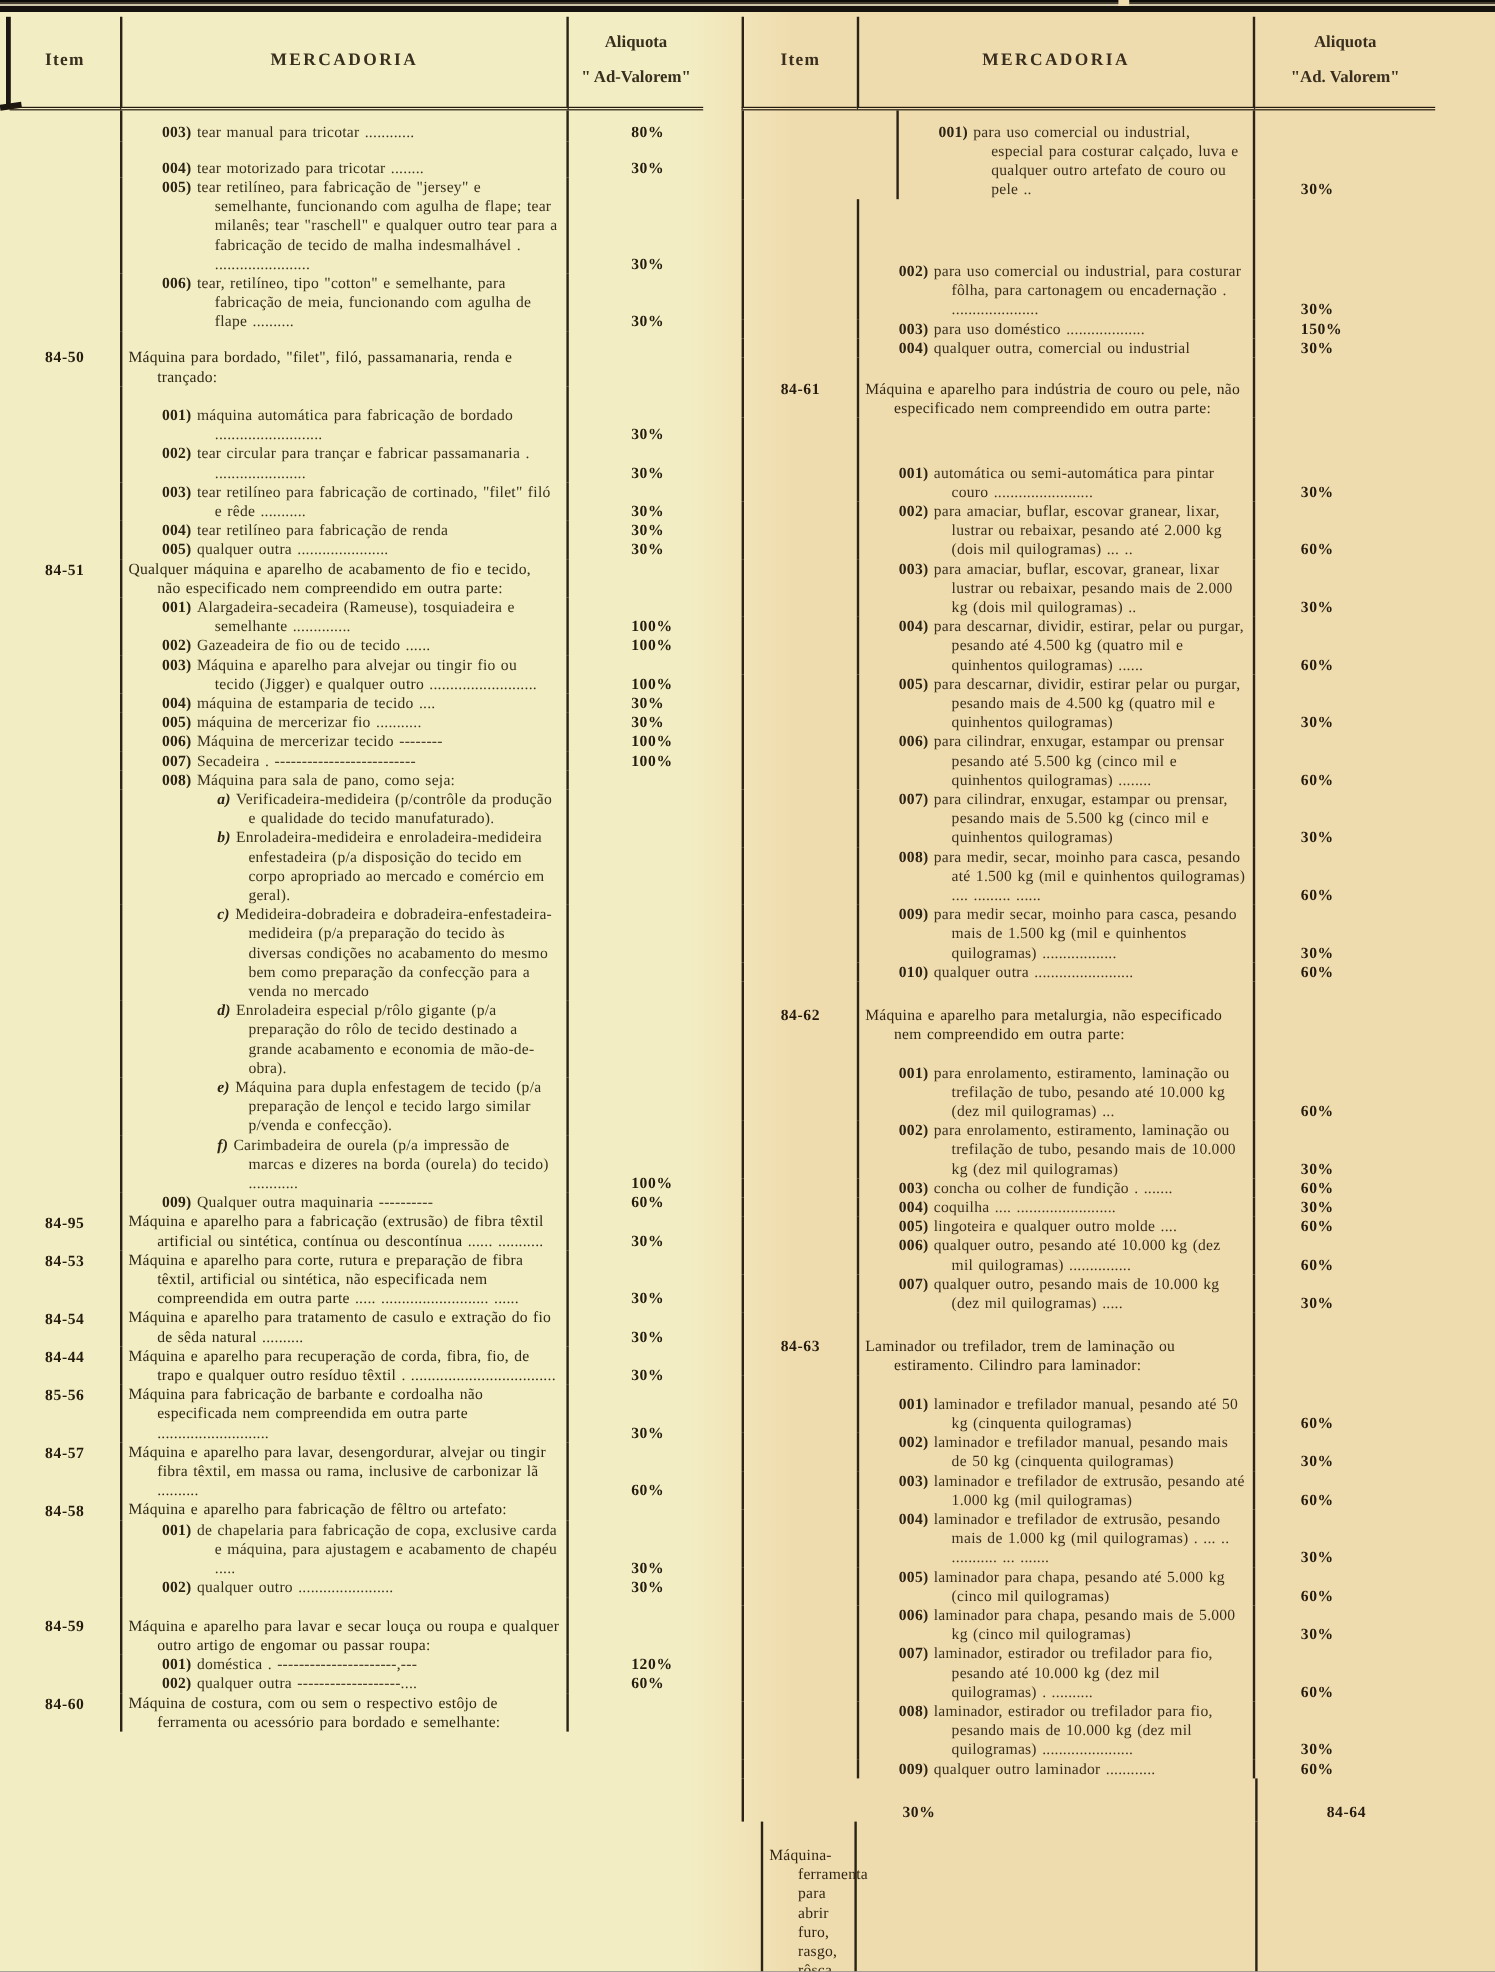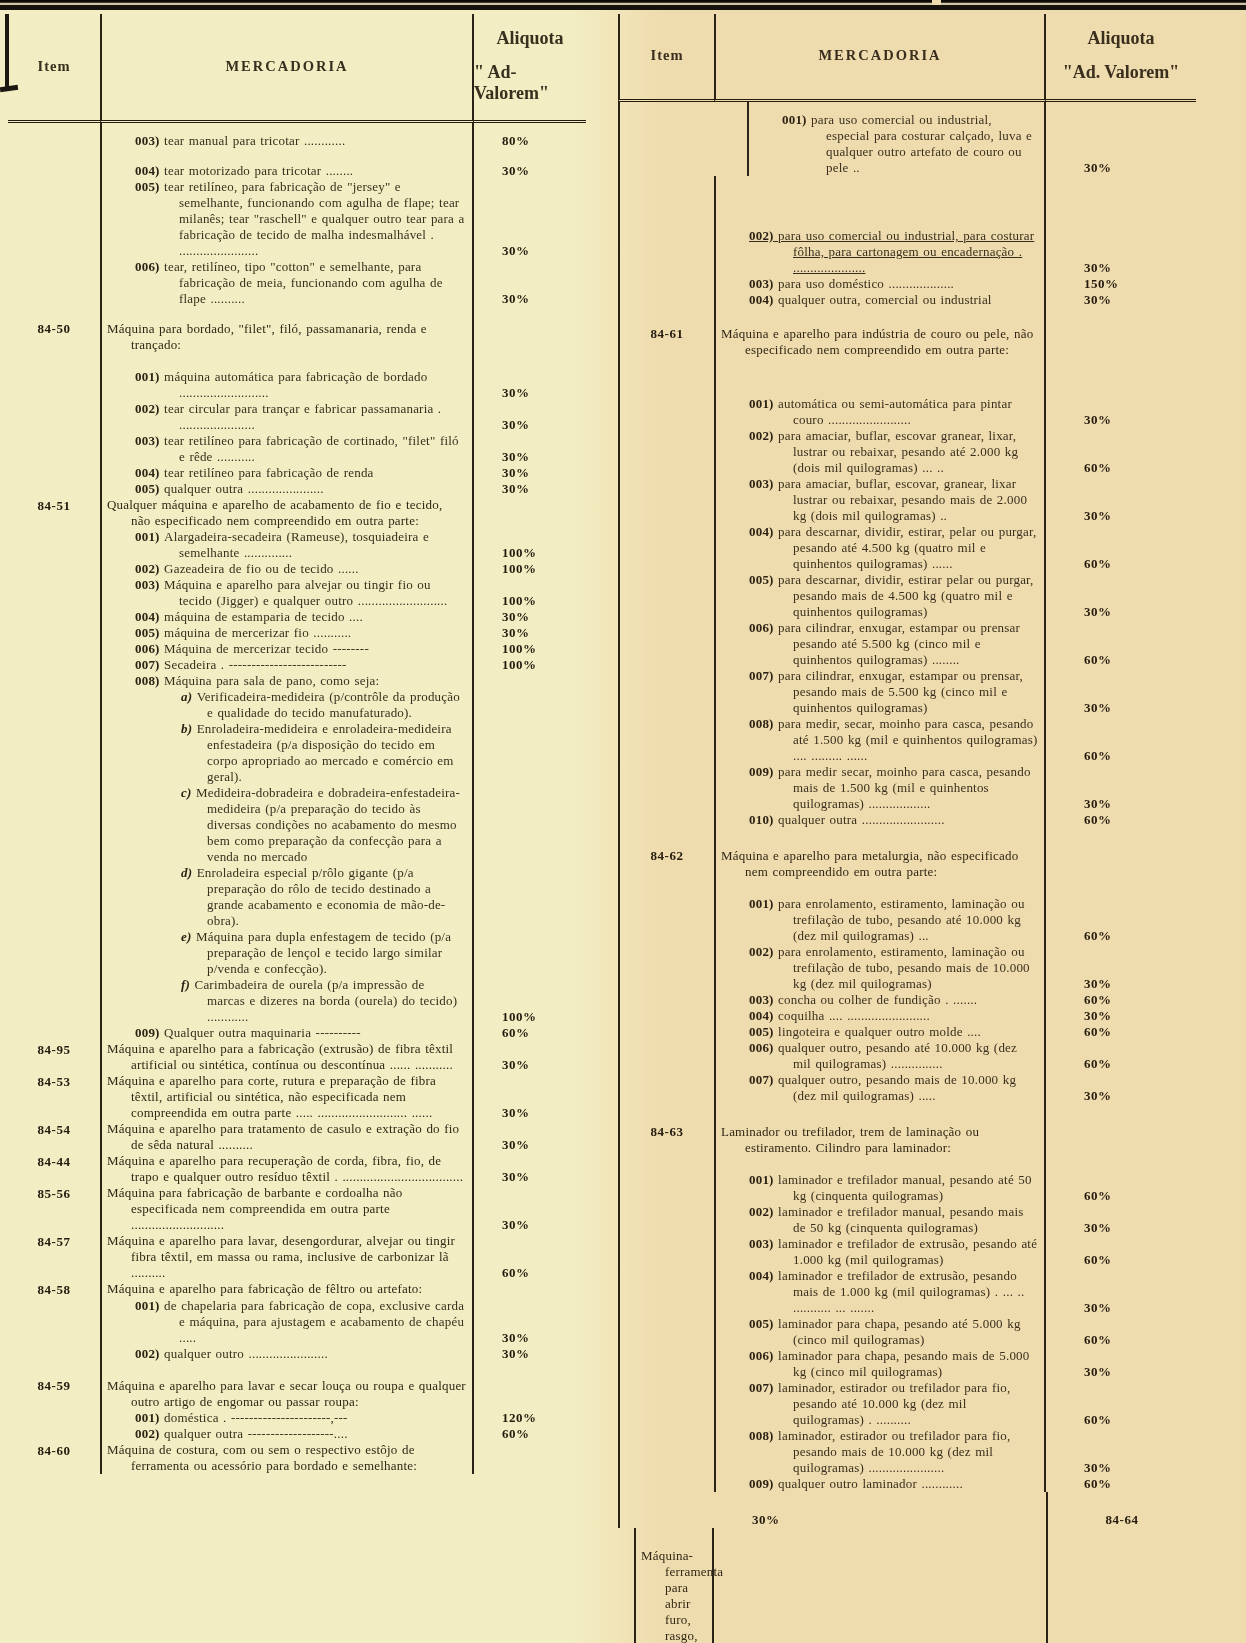--- a/index.html
+++ b/index.html
@@ -16,30 +16,30 @@
   .col-left{left:8px;width:578px;}
   .col-right{left:618px;width:578px;}
   .tbl{display:grid;}
   .col-left  .tbl{grid-template-columns:92px 1fr 112px;}
   .col-right .tbl{grid-template-columns:96px 1fr 150px;}
 
   .hcell{padding-top:14px;padding-bottom:16px;border-bottom:3px double #241a0e;}
   .hi{display:flex;align-items:center;justify-content:center;font-size:14.5px;font-weight:bold;letter-spacing:1px;}
   .hm{display:flex;align-items:center;justify-content:center;font-size:14.5px;font-weight:bold;letter-spacing:2px;
       border-left:2px solid #2b2318;border-right:2px solid #2b2318;}
-  .ha{display:flex;flex-direction:column;align-items:center;justify-content:center;font-size:18px;font-weight:bold;}
+  .ha{display:flex;flex-direction:column;align-items:center;justify-content:center;font-size:14px;font-weight:bold;}
   .ha .l1{margin-bottom:13px;}
   .col-right .hi{border-left:2px solid #2b2318;}
 
   .c-item{font-weight:bold;font-size:13px;letter-spacing:.5px;color:#241b0e;text-align:center;line-height:16px;padding-top:1px;}
   .col-right .c-item{border-left:2px solid #2b2318;}
   .c-merc{border-left:2px solid #2b2318;border-right:2px solid #2b2318;padding:0 6px 0 5px;
           font-size:13px;line-height:16px;letter-spacing:.2px;word-spacing:1px;}
   .c-pct{display:flex;align-items:flex-end;font-size:13px;line-height:16px;}
-  .col-left  .c-pct{padding-left:28px;}
+  .col-left  .c-pct{padding-left:28px;margin-left:24px;}
   .col-right .c-pct{padding-left:38px;}
   .pctv{font-weight:bold;color:#241b0e;letter-spacing:.5px;}
 
   .head{padding-left:24px;text-indent:-24px;color:#322716;}
   .subitem{margin-left:28px;padding-left:44px;text-indent:-44px;}
   .letter{margin-left:74px;padding-left:26px;text-indent:-26px;}
   .lbl{font-weight:bold;color:#2d2315;}
   .letter .lbl{font-style:italic;}
 </style>
 </head>
@@ -322,21 +322,21 @@
         <span class="l2">"Ad. Valorem"</span>
       </div>
     <div class="c-item" style="padding-top: 10px;"></div>
         <div class="c-merc" style="padding-top: 10px; margin-left: 33px;">
           <div class="subitem"><span class="lbl">001) </span>para uso comercial ou industrial, especial para costurar calçado, luva e qualquer outro artefato de couro ou pele ..</div>
         </div>
         <div class="c-pct" style="padding-top: 10px;">
           <span class="pctv">30%</span>
         </div>
         <div class="c-item" style="padding-top: 52px;"></div>
-        <div class="c-merc" style="padding-top: 52px; text-decoration: underline;">
+        <div class="c-merc" style="padding-top: 52px;">
           <div class="subitem"><span class="lbl">002) </span>para uso comercial ou industrial, para costurar fôlha, para cartonagem ou encadernação . .....................</div>
         </div>
         <div class="c-pct" style="padding-top: 52px;">
           <span class="pctv">30%</span>
         </div>
         <div class="c-item"></div>
         <div class="c-merc">
           <div class="subitem"><span class="lbl">003) </span>para uso doméstico ...................</div>
         </div>
         <div class="c-pct">

